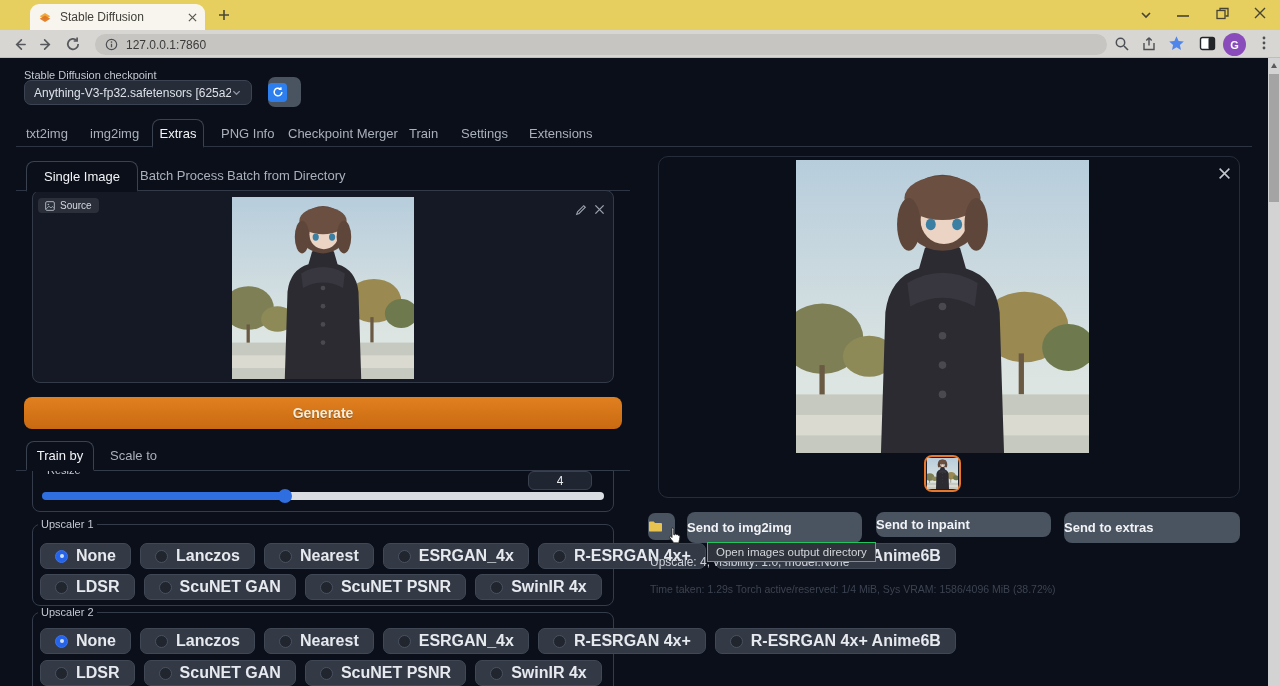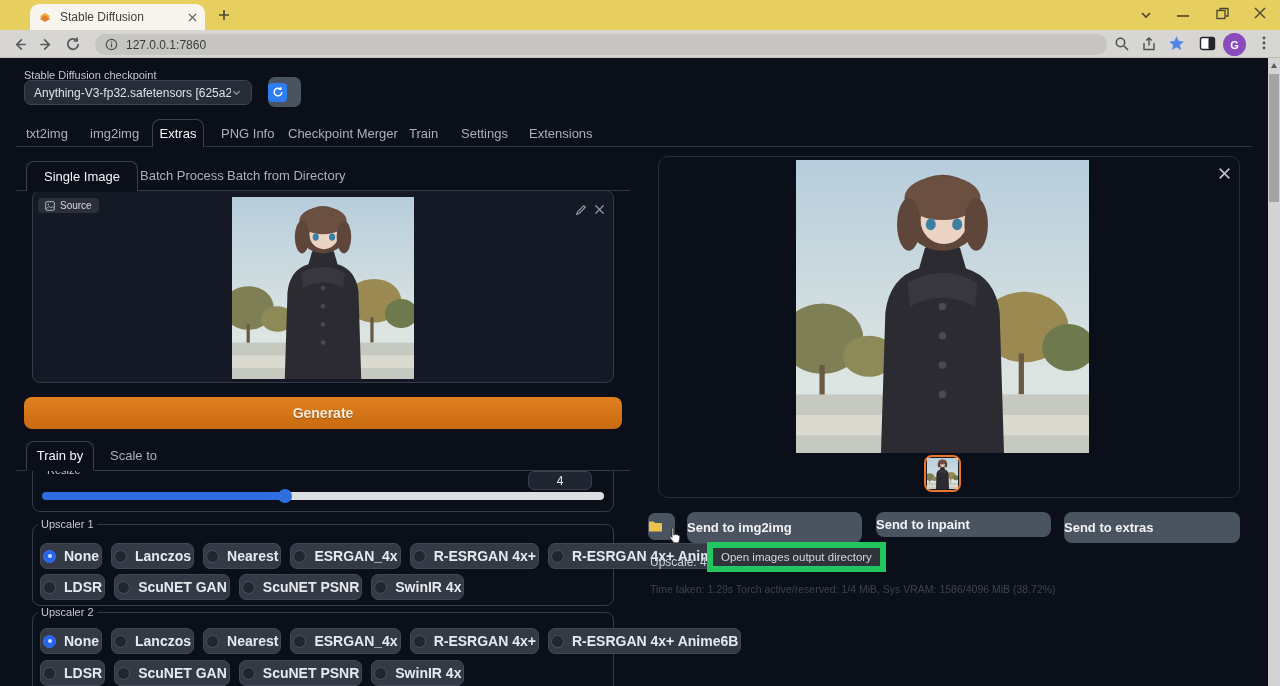--- a/index.html
+++ b/index.html
@@ -29,38 +29,38 @@
   
   .slabel { font-size:11px; color:#c3c8d1; background:#0b0f19; padding:0 3px; }
   .divider { background:#2d3545; height:1px; }
   .tabsel { border:1px solid #3a4250; border-bottom:2px solid #0b0f19; border-radius:8px 8px 0 0;
             background:#0b0f19; display:flex; align-items:center; justify-content:center;
             font-size:13px; color:#f2f4f7; z-index:3; }
   .tabtxt { font-size:13px; color:#a9b0bc; }
   .panel { border:1px solid #333b49; border-radius:8px; background:#141925; }
   .fset { border:1px solid #343c4b; border-radius:8px; }
   .chiprow { display:flex; gap:9px; }
-  .chip { display:inline-flex; align-items:center; gap:8px; padding:0 2px; height:26px;
+  .chip { display:inline-flex; align-items:center; gap:8px; padding:0 14px; height:26px;
           background:#333a46; border:1px solid #404856; border-radius:7px;
-          color:#e6e9ee; font-size:14px; font-weight:600; }
+          color:#e6e9ee; font-size:16px; font-weight:600; }
   .radio { width:13px; height:13px; border-radius:50%; background:#20252e; border:1px solid #4a5262; }
   .radio.sel { background:#2563eb; border-color:#3b74ec; position:relative; }
   .radio.sel::after { content:""; position:absolute; left:3.5px; top:3.5px; width:4px; height:4px;
                       border-radius:50%; background:#cfe0ff; }
   .gbtn { background:#4a5360; border-radius:8px; color:#f1f3f6; font-size:13px; font-weight:600;
           display:flex; align-items:center; justify-content:flex-start; }
   .genbtn { background:linear-gradient(#e0801f,#c96a12); border-radius:8px; color:#f6ecd9;
             font-size:14px; font-weight:bold; display:flex; align-items:center; justify-content:center;
             text-shadow:0 1px 1px rgba(0,0,0,.35); }
   .ddown { background:#262c38; border:1px solid #3c4454; border-radius:7px; display:flex;
            align-items:center; padding:0 9px; color:#dde1e8; font-size:12px; }
   .numbox { background:#1f2531; border:1px solid #39414f; border-radius:6px; color:#e8eaed;
             font-size:12px; display:flex; align-items:center; justify-content:center; }
   .icbtn { color:#9aa1ac; }
-  .tooltip { background:#2f333b; border:6px solid #22c55e; color:#d3d6db; font-size:11.5px;
+  .tooltip { background:#2f333b; border:1px solid #22c55e; color:#d3d6db; font-size:11.5px;
              padding:3px 8px; white-space:nowrap; z-index:10; }
   .resultinfo { font-size:12px; color:#cdd1d9; z-index:5; }
   .perfinfo { font-size:10.5px; color:#3c4352; }
   .srcchip { background:#2a2f3a; border-radius:4px; display:flex; align-items:center; gap:5px;
              padding:2px 7px; font-size:10px; color:#d5d8de; }
   svg { display:block; }
 </style>
 </head>
 <body>
 

